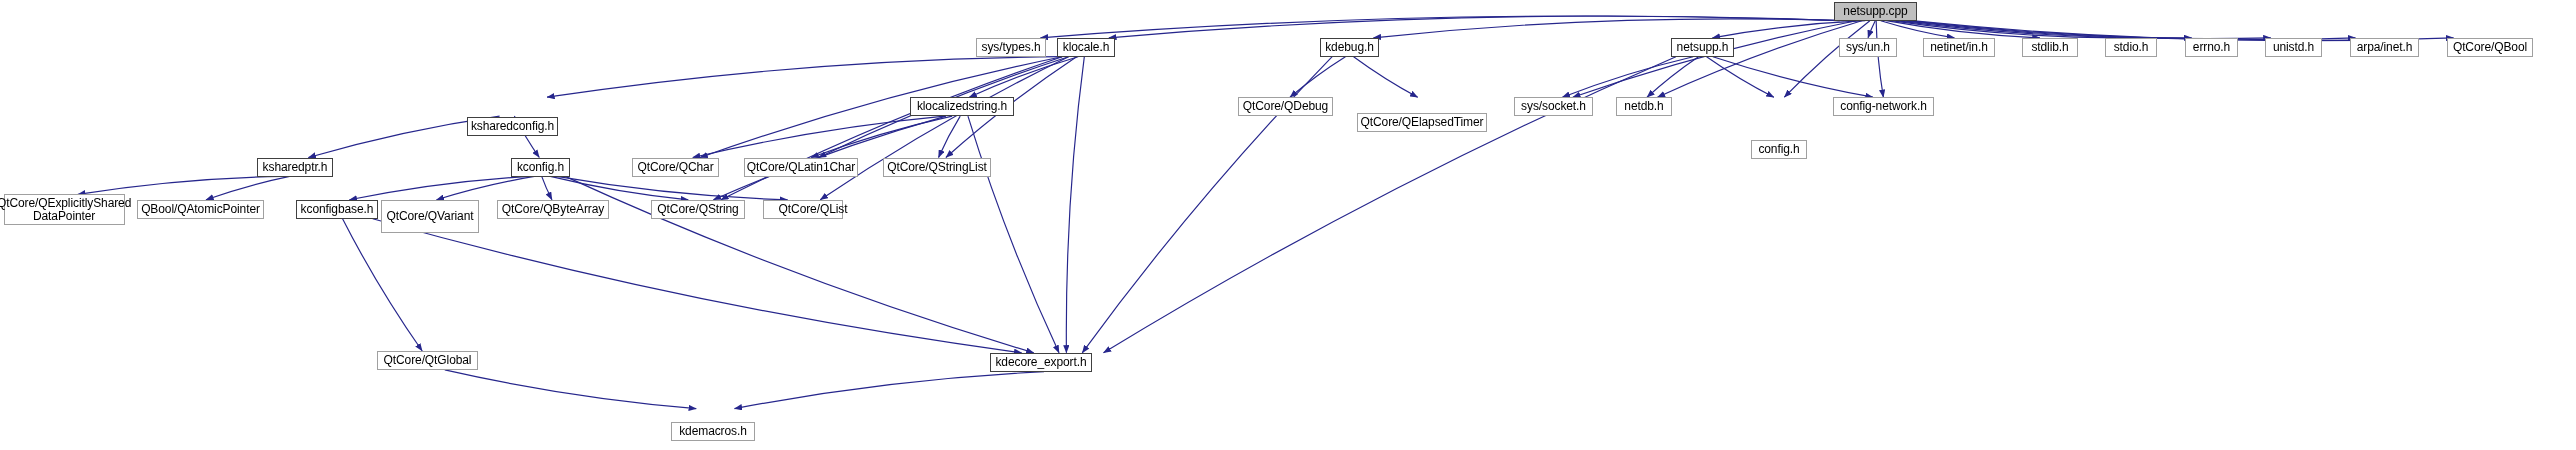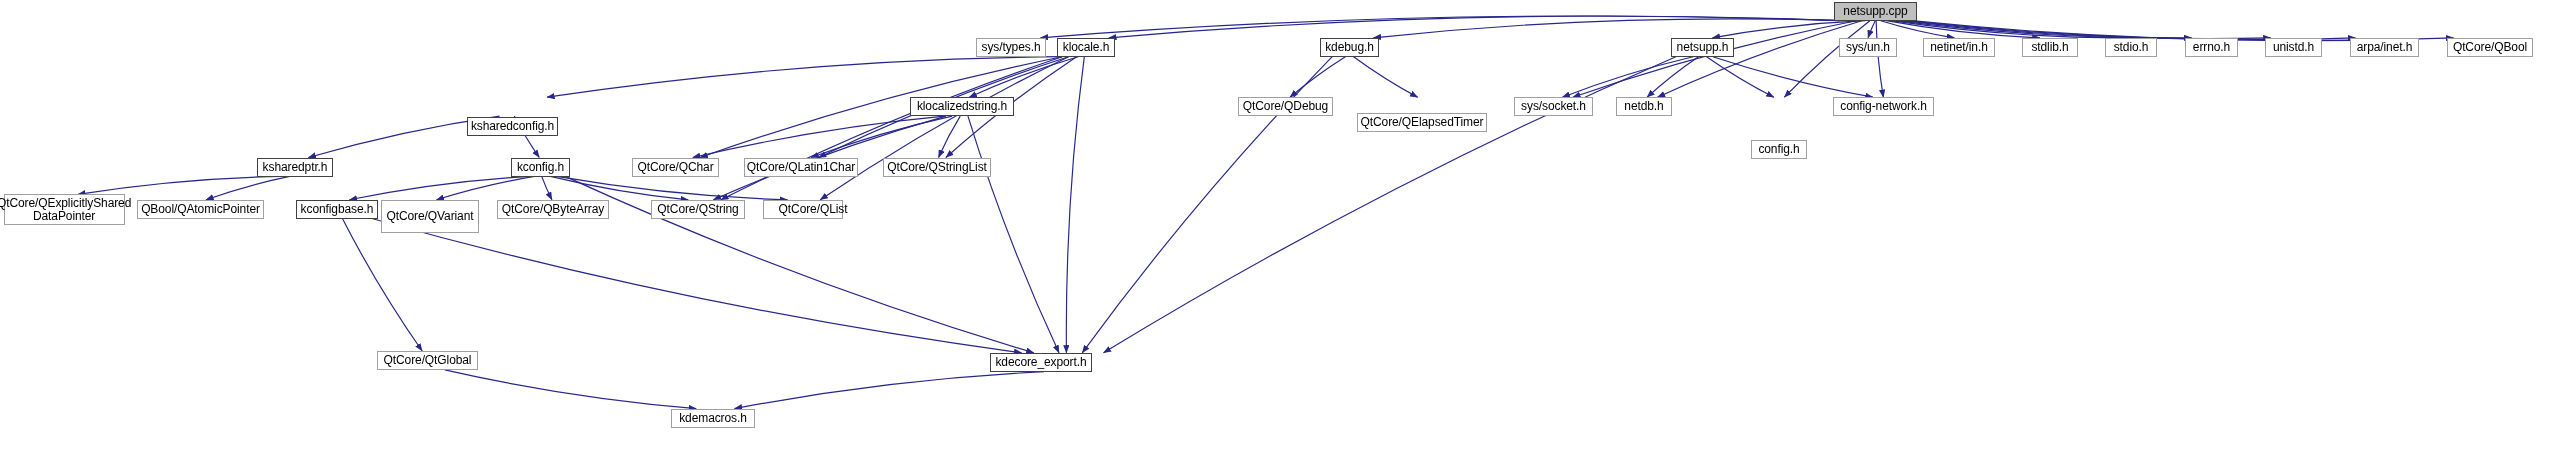--- a/index.html
+++ b/index.html
@@ -129,16 +129,16 @@
       <div class="node" style="left: 3.6px; top: 194px; width: 121px; height: 31px;">QtCore/QExplicitlyShared
 DataPointer</div>
       <div class="node" style="left: 137px; top: 200px; width: 127px; height: 19px;">QBool/QAtomicPointer</div>
       <div class="node bold" style="left: 296px; top: 200px; width: 82px; height: 19px;">kconfigbase.h</div>
       <div class="node" style="left: 381px; top: 200px; width: 98px; height: 33px;">QtCore/QVariant</div>
       <div class="node" style="left: 497px; top: 200px; width: 112px; height: 19px;">QtCore/QByteArray</div>
       <div class="node" style="left: 651px; top: 200px; width: 94px; height: 19px;">QtCore/QString</div>
       <div class="node" style="left: 763px; top: 200px; width: 80px; height: 19px; padding-left: 20px;">QtCore/QList</div>
       <div class="node" style="left: 377px; top: 351px; width: 101px; height: 19px;">QtCore/QtGlobal</div>
       <div class="node bold" style="left: 990px; top: 353px; width: 102px; height: 19px;">kdecore_export.h</div>
-      <div class="node" style="left: 671px; top: 409px; width: 84px; height: 19px;">kdemacros.h</div>
+      <div class="node" style="left: 671px; top: 422px; width: 84px; height: 19px;">kdemacros.h</div>
     </div>
 </div>
 
 
 </body></html>

